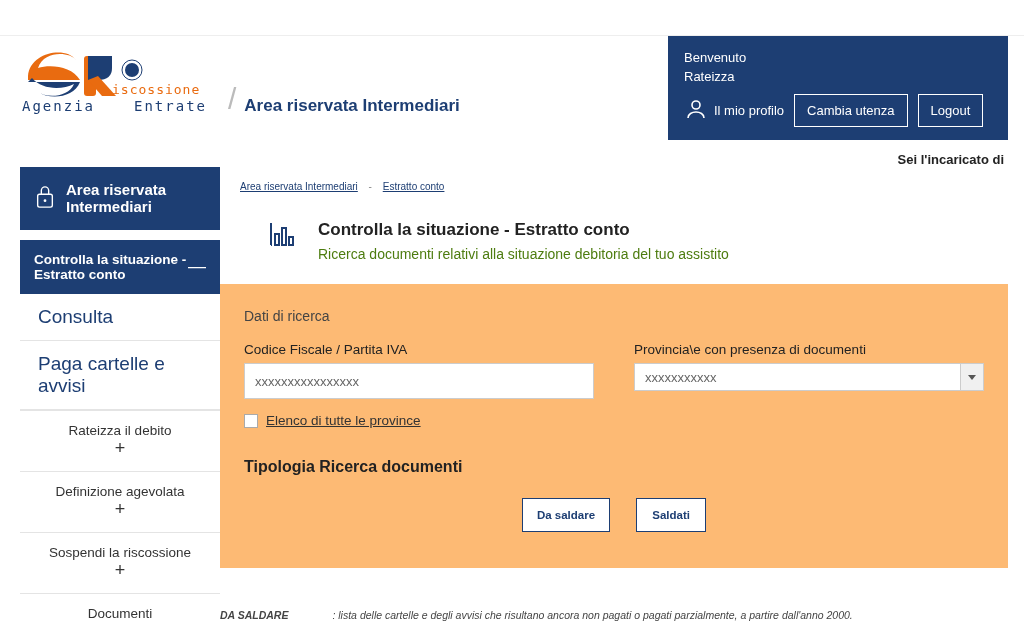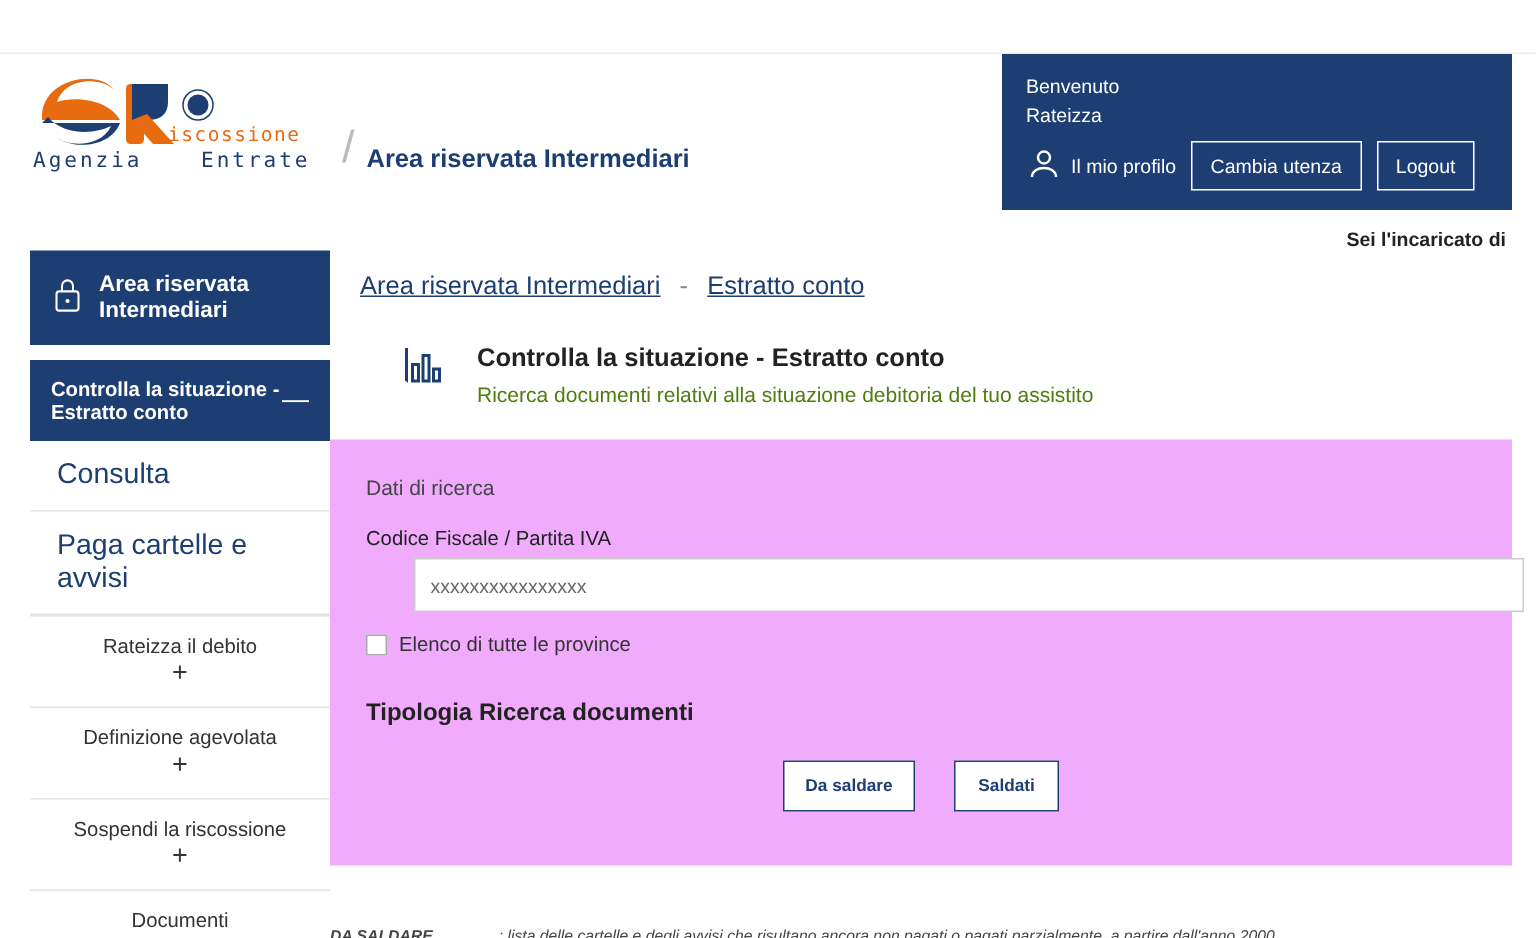--- a/index.html
+++ b/index.html
@@ -32,41 +32,41 @@
   .sb-active { background: #1d3e73; color:#fff; font-weight:600;}
   .sb-sub { padding: 12px 18px; font-size: 19px; color:#1d3e73; border-bottom:1px solid #e4e4e4; cursor:pointer;}
   .sb-plain { border-top:1px solid #e4e4e4; color:#333;flex-direction:column;}
   .sb-plain:last-of-type { border-bottom:1px solid #e4e4e4;}
   .sb-spacer2 { height: 16px; }
   .sb-help { background:#1d3e73; color:#fff;}
   .sb-help .sb-item { padding: 16px 14px; font-size:14px; font-weight:600;}
   .circle-icon { width:28px; height:28px; border:2px solid #fff; border-radius:50%; display:flex; align-items:center; justify-content:center; font-family: Georgia, serif; font-style: italic; font-size:15px;}
 
   .main { flex: 1; padding-right: 16px;}
-  .breadcrumb { font-size: 17px; margin: 6px 0 28px 0;}
+  .breadcrumb { font-size: 10px; margin: 6px 0 28px 0;}
   .breadcrumb a { color:#1d3e73; text-decoration: underline;}
   .bc-sep { color:#888; margin: 0 8px;}
   .bc-cur { color:#1d3e73; text-decoration:underline;}
 
   .heading-row { display:flex; gap:22px; padding-left: 28px; margin-bottom: 22px;}
   .heading-icon svg { width:28px; height:28px; stroke:#1d3e73; fill:none; stroke-width:2;}
   .heading-txt h1 { font-size: 17px; font-weight:700; color:#222; margin-bottom:6px;}
   .heading-txt p { font-size: 14px; color:#4d7c0f;}
 
-  .form-panel { background:#f0abfc; padding: 20px 24px 36px 24px; margin-left: -20px;}
+  .form-panel { background:#fdba74; padding: 20px 24px 36px 24px; margin-left: -20px;}
   .panel-sub { font-size:14px; color:#444; margin:4px 0 18px 0;}
   .form-row { display:flex; gap: 40px; }
   .form-group { flex:1;}
   .form-label { display:block; font-size:13.5px; font-weight:400; color:#222; margin-bottom:6px;}
-  .text-input { width:100%; height:36px; border:1px solid #ccc; background:#fff; padding:0 10px; font-size:13px; color:#666;margin-left:32px;}
+  .text-input { width:100%; height:36px; border:1px solid #ccc; background:#fff; padding:0 10px; font-size:13px; color:#666;}
   .select-wrap { display:flex; width:100%;}
   .select-input { flex:1; height:28px; border:1px solid #ccc; border-right:none; background:#fff; padding:0 10px; font-size:13px; color:#666;}
   .select-btn { width:24px; height:28px; border:1px solid #ccc; background:#f0f0f0; display:flex; align-items:center; justify-content:center; cursor:pointer;}
   .select-btn::after { content:""; border-left:4px solid transparent; border-right:4px solid transparent; border-top:5px solid #555;}
-  .chk-row { display:flex; align-items:center; gap:8px; margin-top: 14px;}
+  .chk-row { display:flex; align-items:center; gap:8px; margin-top: 14px; text-decoration: underline;}
   .chk { width:14px; height:14px; border:1px solid #aaa; background:#fff; cursor:pointer;}
   .chk-label { font-size:13.5px; color:#333;}
 
   .tipologia { font-size:16px; font-weight:700; color:#222; margin: 30px 0 22px 0;}
   .btn-row { display:flex; justify-content:center; gap: 26px;}
   .btn-sq { border:1px solid #1d3e73; background:#fff; color:#1d3e73; font-size:11.5px; font-weight:700; padding: 10px 14px; min-width:70px; cursor:pointer;}
 
   .notes { font-size:10.5px; color:#444; line-height:1.5; margin: 40px 0 0 -20px;}
   .notes .ln { margin-bottom:2px;}
   .notes b { font-weight:700; font-style: italic;}
@@ -196,20 +196,27 @@
       </div>
 
       <div class="form-panel">
         <div class="panel-sub">Dati di ricerca</div>
 
         <div class="form-row">
           <div class="form-group">
             <label class="form-label">Codice Fiscale / Partita IVA</label>
             <input class="text-input" type="text" value="xxxxxxxxxxxxxxxx" style="">
           </div>
+          <div class="form-group">
+            <label class="form-label">Provincia\e con presenza di documenti</label>
+            <div class="select-wrap">
+              <input class="select-input" type="text" readonly="" value="xxxxxxxxxxx" style="">
+              <div class="select-btn"></div>
+            </div>
+          </div>
         </div>
 
         <div class="chk-row">
           <span class="chk"></span>
           <span class="chk-label">Elenco di tutte le province</span>
         </div>
 
         <div class="tipologia">Tipologia Ricerca documenti</div>
 
         <div class="btn-row">

